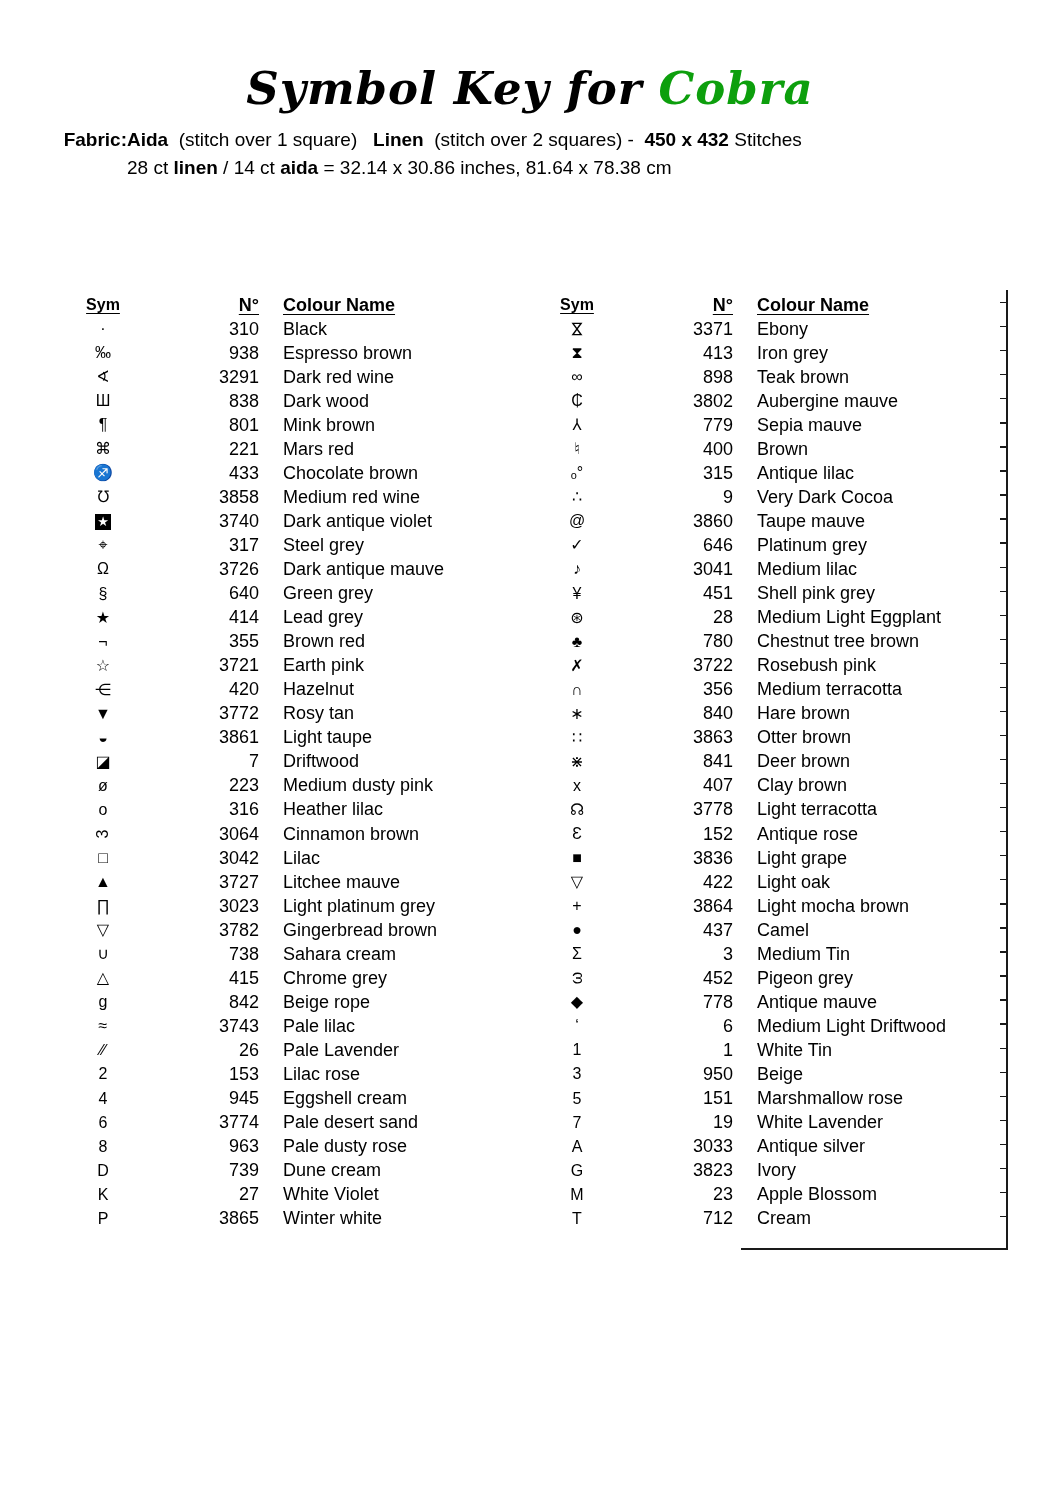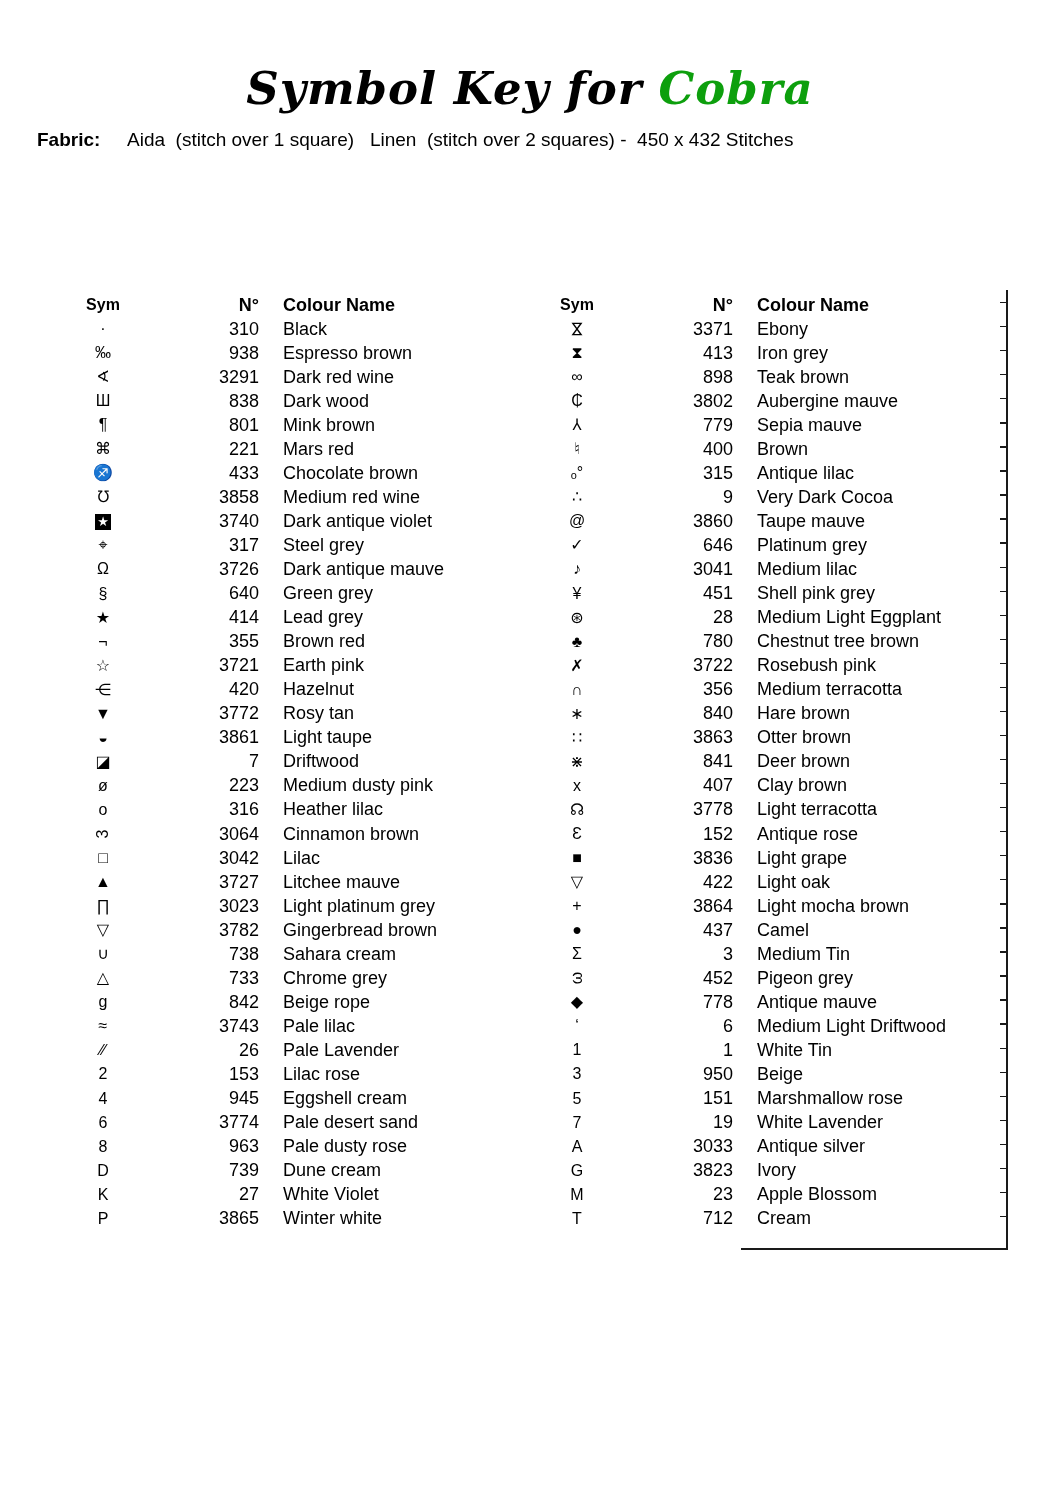--- a/index.html
+++ b/index.html
@@ -15,31 +15,31 @@
     text-align:center;
     font-family:"DejaVu Serif", serif;
     font-style:italic; font-weight:bold;
     font-size:45px; letter-spacing:1px;
     white-space:nowrap;
   }
   .title .accent {margin-left:16px;}
   
   .info {position:absolute; left:37px; top:126px; font-size:19px; line-height:28px;}
   .info-line {white-space:nowrap;}
-  .info-label {display:inline-block; width:90px; font-weight:bold;}
+  .info-label {display:inline-block; width:90px; font-weight:bold;text-align:right;}
   .info-content {white-space:pre-wrap;}
-  .info-content .b {font-weight:normal;}
+  .info-content .b {font-weight:bold;}
   .deep {margin-left:140px;}
   
   .key-table {position:absolute; top:293px; font-size:18px;}
   #left-table  {left:60px;  width:425px;}
   #right-table {left:534px; width:452px;}
   .trow {display:grid; grid-template-columns:86px 113px 1fr; height:24.05px; align-items:center;}
   .thead {font-weight:bold; height:24px;}
-  .thead span {text-underline-offset:3px;}
+  .thead span {text-decoration:underline; text-underline-offset:3px;}
   .c-sym  {text-align:center; font-size:16px; line-height:1;}
   .c-num  {text-align:right;}
   .c-name {padding-left:24px; white-space:nowrap;}
   .inv {
     display:inline-block; background:#000; color:#fff;
     width:16px; height:16px; line-height:16px; font-size:13px; text-align:center;
   }
   .rot {display:inline-block; transform:rotate(-90deg);}
   
   .v-line {position:absolute; left:1006px; top:290px; width:2px; height:960px; background:#1a1a1a;}
@@ -55,20 +55,23 @@
 <div class="page">
 
   <div class="title">
     <span>Symbol Key for</span><span class="accent" style="color: rgb(13, 159, 13);">Cobra</span>
   </div>
 
   <div class="info">
     <div class="info-line">
       <span class="info-label">Fabric:</span><span class="info-content"><span class="b">Aida</span><span>  (stitch over 1 square)   </span><span class="b">Linen</span><span>  (stitch over 2 squares) -  </span><span class="b">450 x 432</span><span> Stitches</span></span>
     </div>
+    <div class="info-line">
+      <span class="info-label"></span><span class="info-content"><span>28 ct </span><span class="b">linen</span><span> / 14 ct </span><span class="b">aida</span><span> = 32.14 x 30.86 inches, 81.64 x 78.38 cm</span></span>
+    </div>
   </div>
 
   <div class="key-table" id="left-table">
     <div class="trow thead">
       <span class="c-sym">Sym</span>
       <span class="c-num">N°</span>
       <span class="c-name">Colour Name</span>
     </div>
     <div>
         <div class="trow">
@@ -201,21 +204,21 @@
           <span class="c-num">3782</span>
           <span class="c-name">Gingerbread brown</span>
         </div>
         <div class="trow">
           <span class="c-sym"><span>∪</span></span>
           <span class="c-num">738</span>
           <span class="c-name">Sahara cream</span>
         </div>
         <div class="trow">
           <span class="c-sym"><span>△</span></span>
-          <span class="c-num">733</span>
+          <span class="c-num">415</span>
           <span class="c-name">Chrome grey</span>
         </div>
         <div class="trow">
           <span class="c-sym"><span>g</span></span>
           <span class="c-num">842</span>
           <span class="c-name">Beige rope</span>
         </div>
         <div class="trow">
           <span class="c-sym"><span>≈</span></span>
           <span class="c-num">3743</span>

